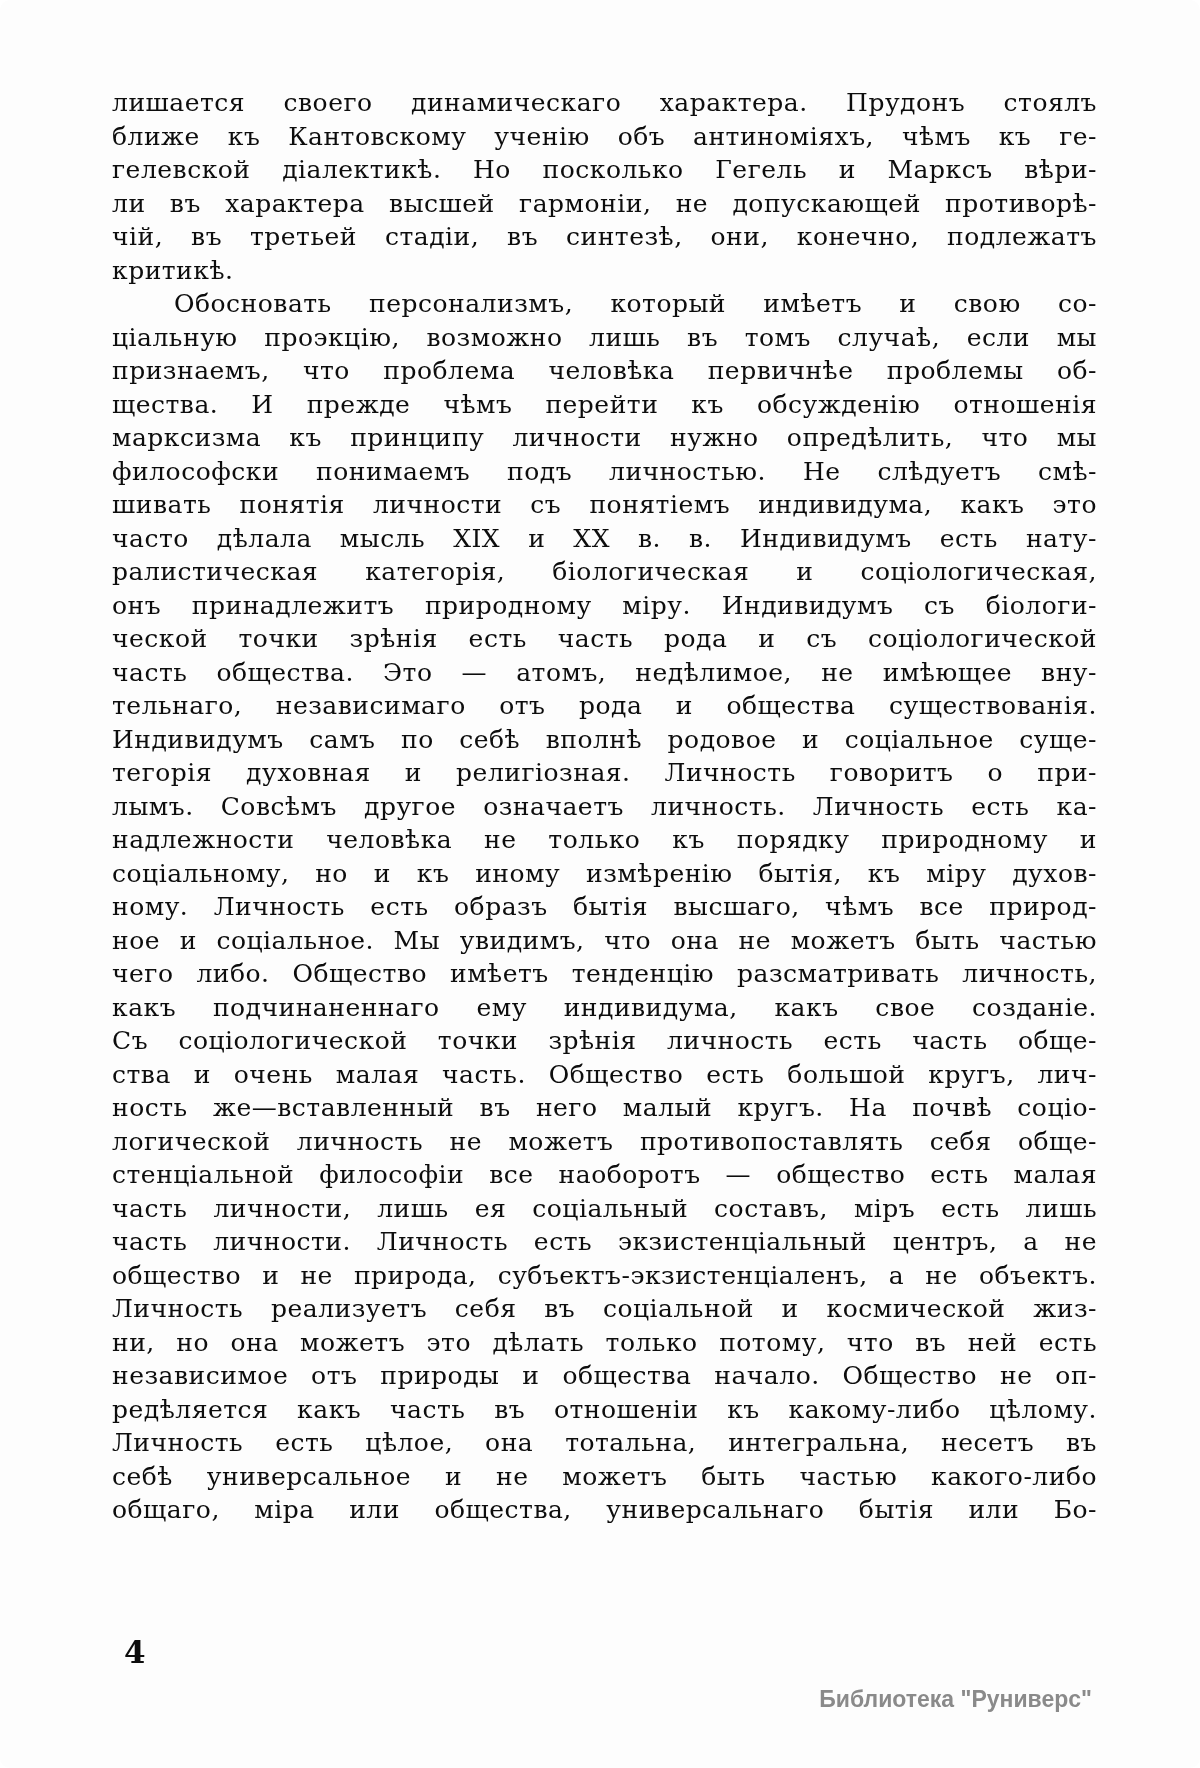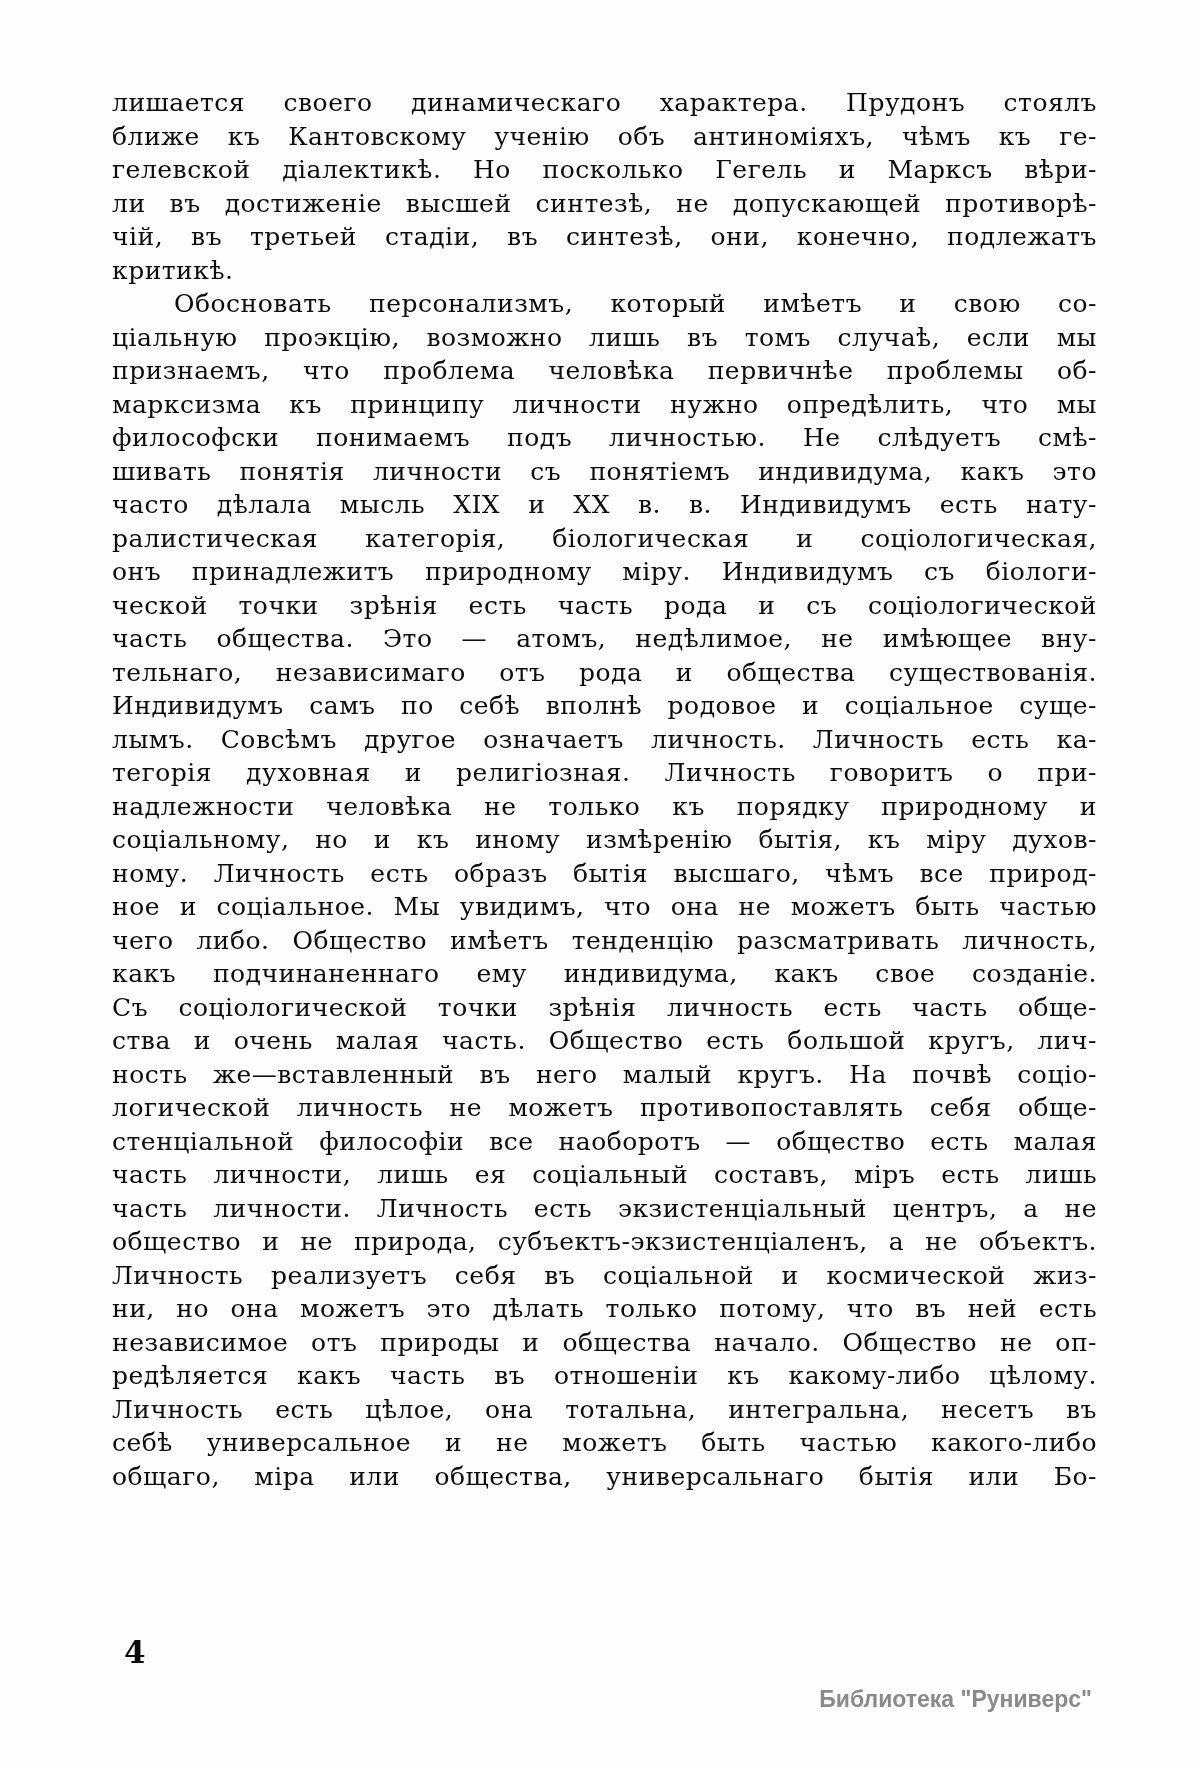--- a/index.html
+++ b/index.html
@@ -63,38 +63,39 @@
   }
 </style>
 </head>
 <body>
 
 <div class="scan-page">
   <div class="text-block">
       <div class="line">лишается своего динамическаго характера. Прудонъ стоялъ</div>
       <div class="line">ближе къ Кантовскому ученію объ антиноміяхъ, чѣмъ къ ге-</div>
       <div class="line">гелевской діалектикѣ. Но посколько Гегель и Марксъ вѣри-</div>
-      <div class="line">ли въ достиженіе высшей синтезѣ, не допускающей противорѣ-</div>
+      <div class="line">ли въ характера высшей гармоніи, не допускающей противорѣ-</div>
       <div class="line">чій, въ третьей стадіи, въ синтезѣ, они, конечно, подлежатъ</div>
       <div class="line no-fill">критикѣ.</div>
       <div class="line indent">Обосновать персонализмъ, который имѣетъ и свою со-</div>
       <div class="line">ціальную проэкцію, возможно лишь въ томъ случаѣ, если мы</div>
       <div class="line">признаемъ, что проблема человѣка первичнѣе проблемы об-</div>
+      <div class="line">щества. И прежде чѣмъ перейти къ обсужденію отношенія</div>
       <div class="line">марксизма къ принципу личности нужно опредѣлить, что мы</div>
       <div class="line">философски понимаемъ подъ личностью. Не слѣдуетъ смѣ-</div>
       <div class="line">шивать понятія личности съ понятіемъ индивидума, какъ это</div>
       <div class="line">часто дѣлала мысль XIX и XX в. в. Индивидумъ есть нату-</div>
       <div class="line">ралистическая категорія, біологическая и соціологическая,</div>
       <div class="line">онъ принадлежитъ природному міру. Индивидумъ съ біологи-</div>
       <div class="line">ческой точки зрѣнія есть часть рода и съ соціологической</div>
       <div class="line">часть общества. Это — атомъ, недѣлимое, не имѣющее вну-</div>
       <div class="line">тельнаго, независимаго отъ рода и общества существованія.</div>
       <div class="line">Индивидумъ самъ по себѣ вполнѣ родовое и соціальное суще-</div>
+      <div class="line">тегорія духовная и религіозная. Личность говоритъ о при-</div>
       <div class="line">лымъ. Совсѣмъ другое означаетъ личность. Личность есть ка-</div>
-      <div class="line">тегорія духовная и религіозная. Личность говоритъ о при-</div>
       <div class="line">надлежности человѣка не только къ порядку природному и</div>
       <div class="line">соціальному, но и къ иному измѣренію бытія, къ міру духов-</div>
       <div class="line">ному. Личность есть образъ бытія высшаго, чѣмъ все природ-</div>
       <div class="line">ное и соціальное. Мы увидимъ, что она не можетъ быть частью</div>
       <div class="line">чего либо. Общество имѣетъ тенденцію разсматривать личность,</div>
       <div class="line">какъ подчинаненнаго ему индивидума, какъ свое созданіе.</div>
       <div class="line">Съ соціологической точки зрѣнія личность есть часть обще-</div>
       <div class="line">ства и очень малая часть. Общество есть большой кругъ, лич-</div>
       <div class="line">ность же—вставленный въ него малый кругъ. На почвѣ соціо-</div>
       <div class="line">логической личность не можетъ противопоставлять себя обще-</div>

